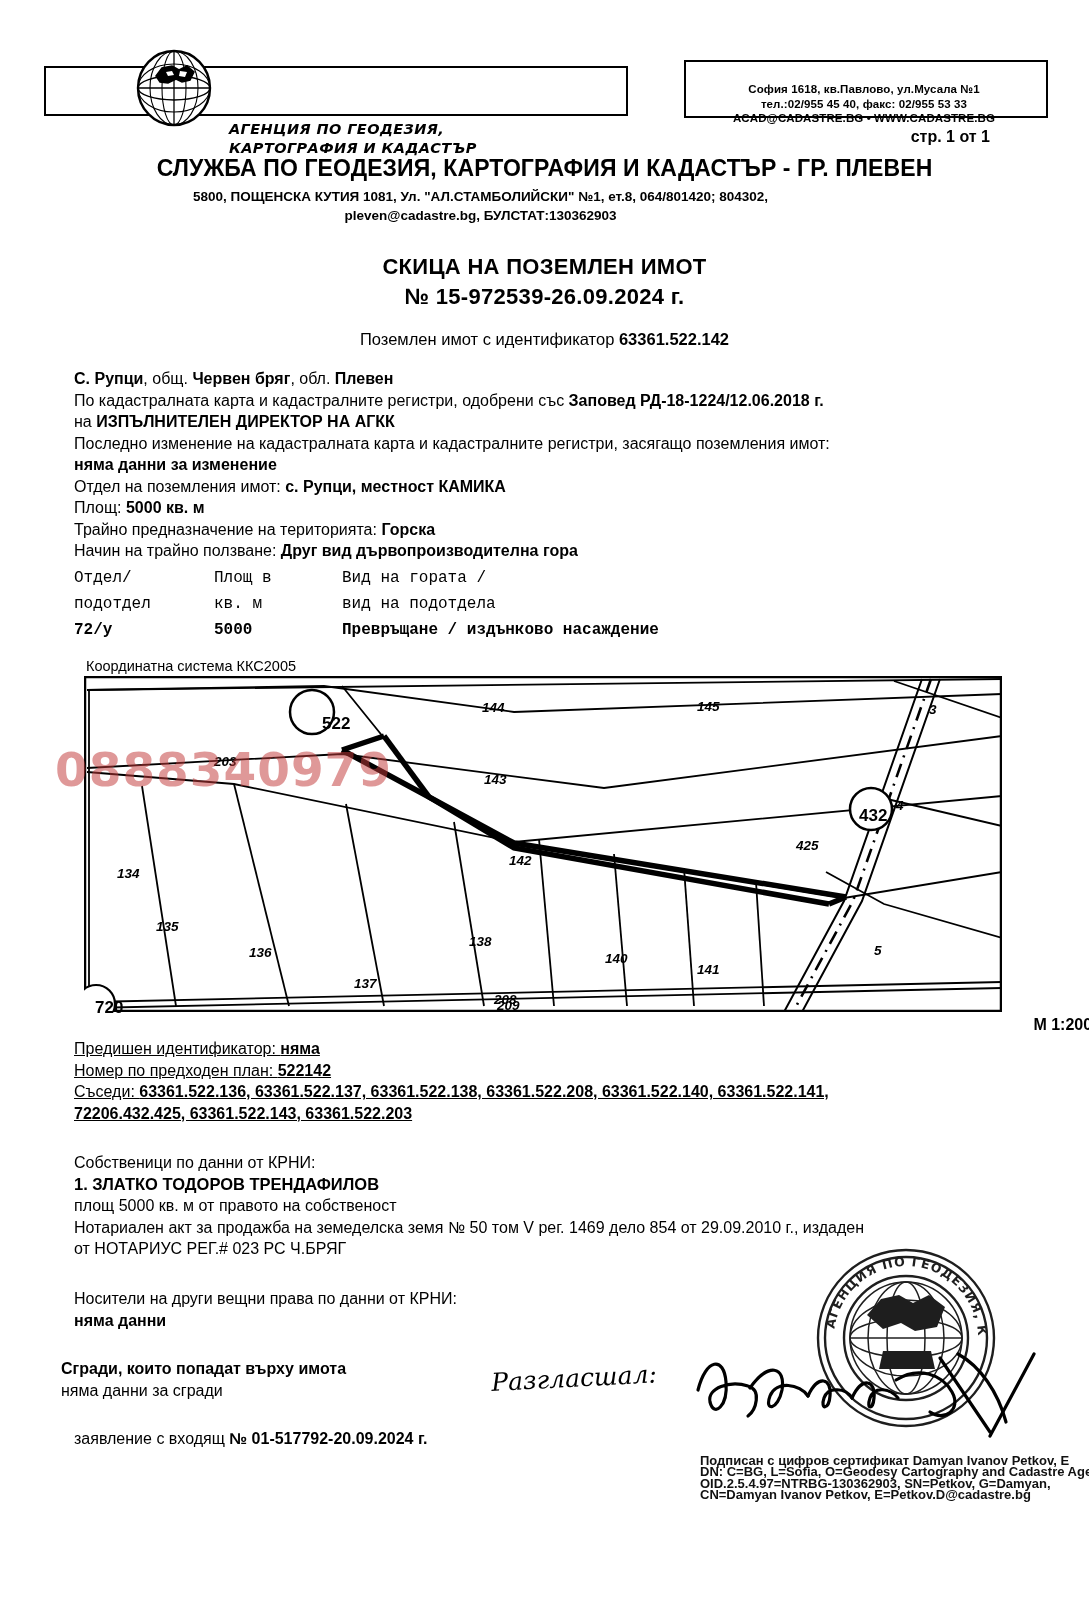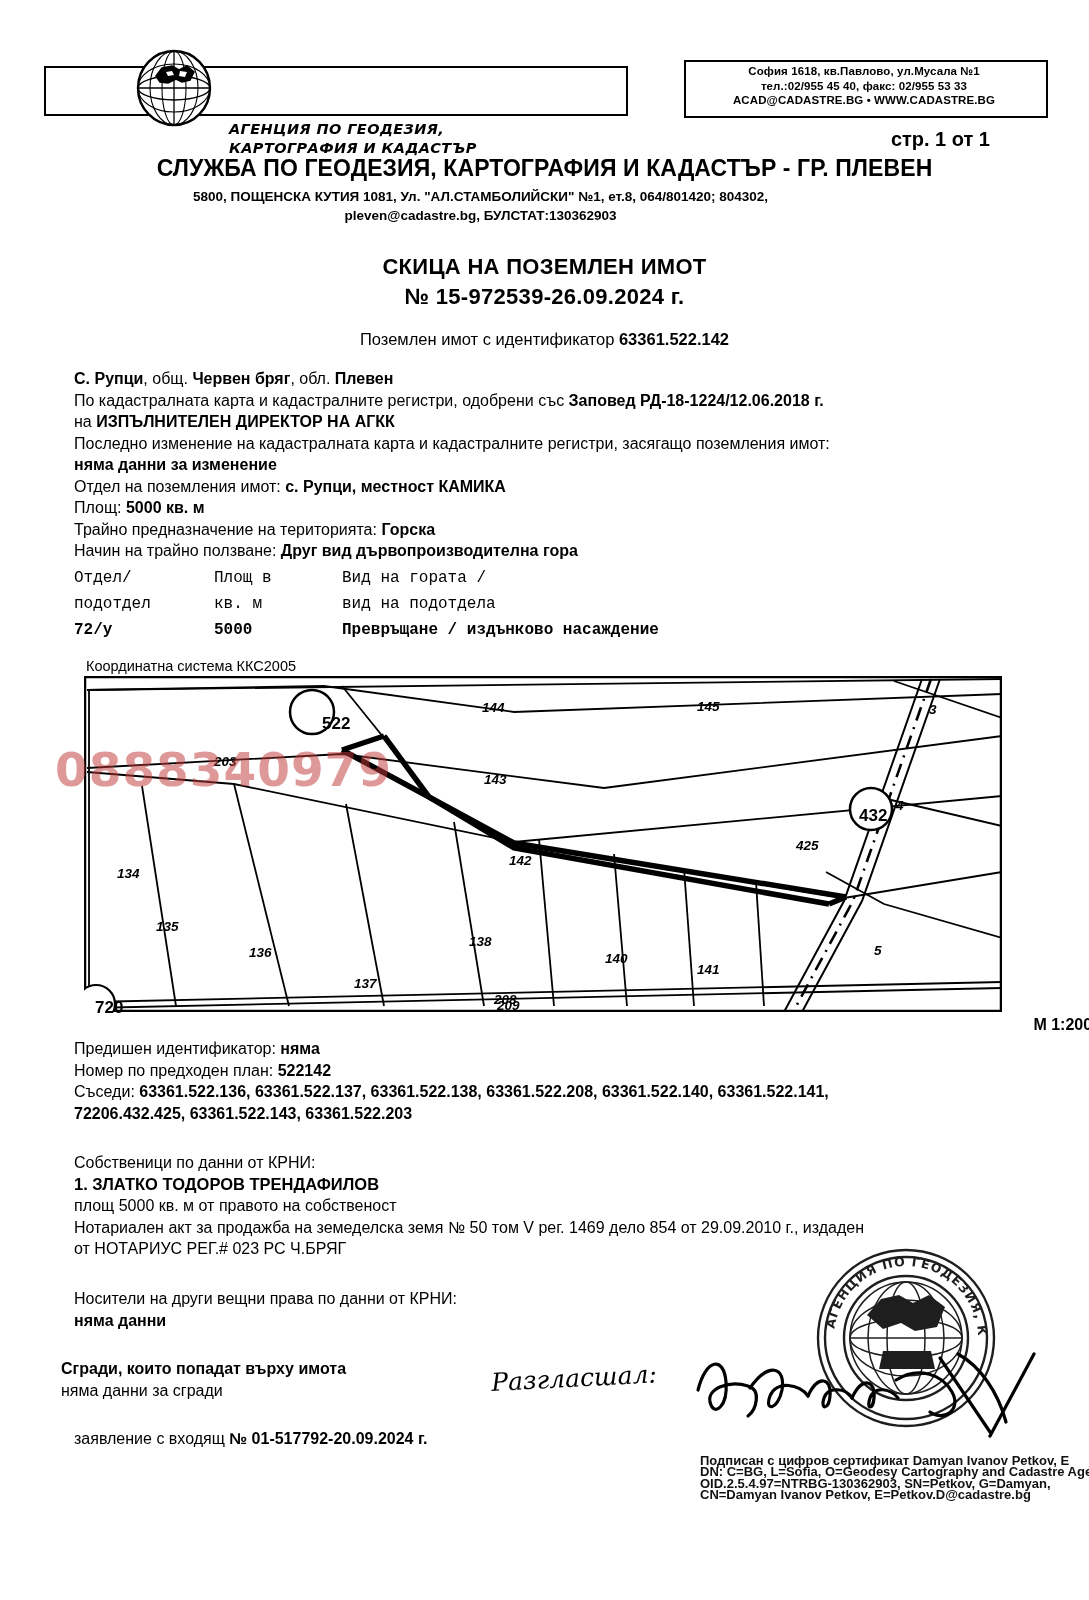--- a/index.html
+++ b/index.html
@@ -23,26 +23,26 @@
     font-size:14.5px;line-height:19px;letter-spacing:.4px;color:#000;
   }
   .globe{
     position:absolute;left:88px;top:-6px;width:84px;height:84px;z-index:4;
   }
   .hdr-contact-box{
     position:absolute;left:640px;top:8px;width:360px;height:54px;
     border:2px solid #000;background:#fff;
   }
   .hdr-contact{
-    position:absolute;left:644px;top:12px;width:352px;text-align:center;
+    position:absolute;left:644px;top:30px;width:352px;text-align:center;
     font-size:11.5px;line-height:14.5px;font-weight:bold;letter-spacing:.1px;
   }
   .page-no{
     position:absolute;left:820px;top:128px;width:170px;text-align:right;
-    font-size:20px;font-weight:bold;
+    font-size:16px;font-weight:bold;
   }
 
   
   .office{
     position:absolute;left:0;top:155px;width:1089px;text-align:center;
     font-size:23px;font-weight:bold;letter-spacing:.1px;
   }
   .office-sub{
     position:absolute;left:0;top:187px;width:961px;text-align:center;
     font-size:13.5px;font-weight:bold;line-height:19px;
@@ -92,21 +92,21 @@
     letter-spacing:1px;pointer-events:none;z-index:6;
   }
   .scale{
     position:absolute;left:0;top:1016px;width:1089px;text-align:right;
     font-size:16px;font-weight:bold;margin-left:12px;
   }
 
   
   .lower{
     position:absolute;left:74px;top:1038px;width:950px;
-    font-size:16px;line-height:21.5px;
+    font-size:16px;line-height:21.5px;text-decoration:underline;
   }
   .lower .ln{white-space:nowrap;}
   .lower b{font-weight:bold;}
 
   .owners{
     position:absolute;left:74px;top:1152px;width:960px;
     font-size:16px;line-height:21.5px;
   }
   .owners .ln{white-space:nowrap;}
   .owners .name{font-weight:bold;font-size:16.5px;}

